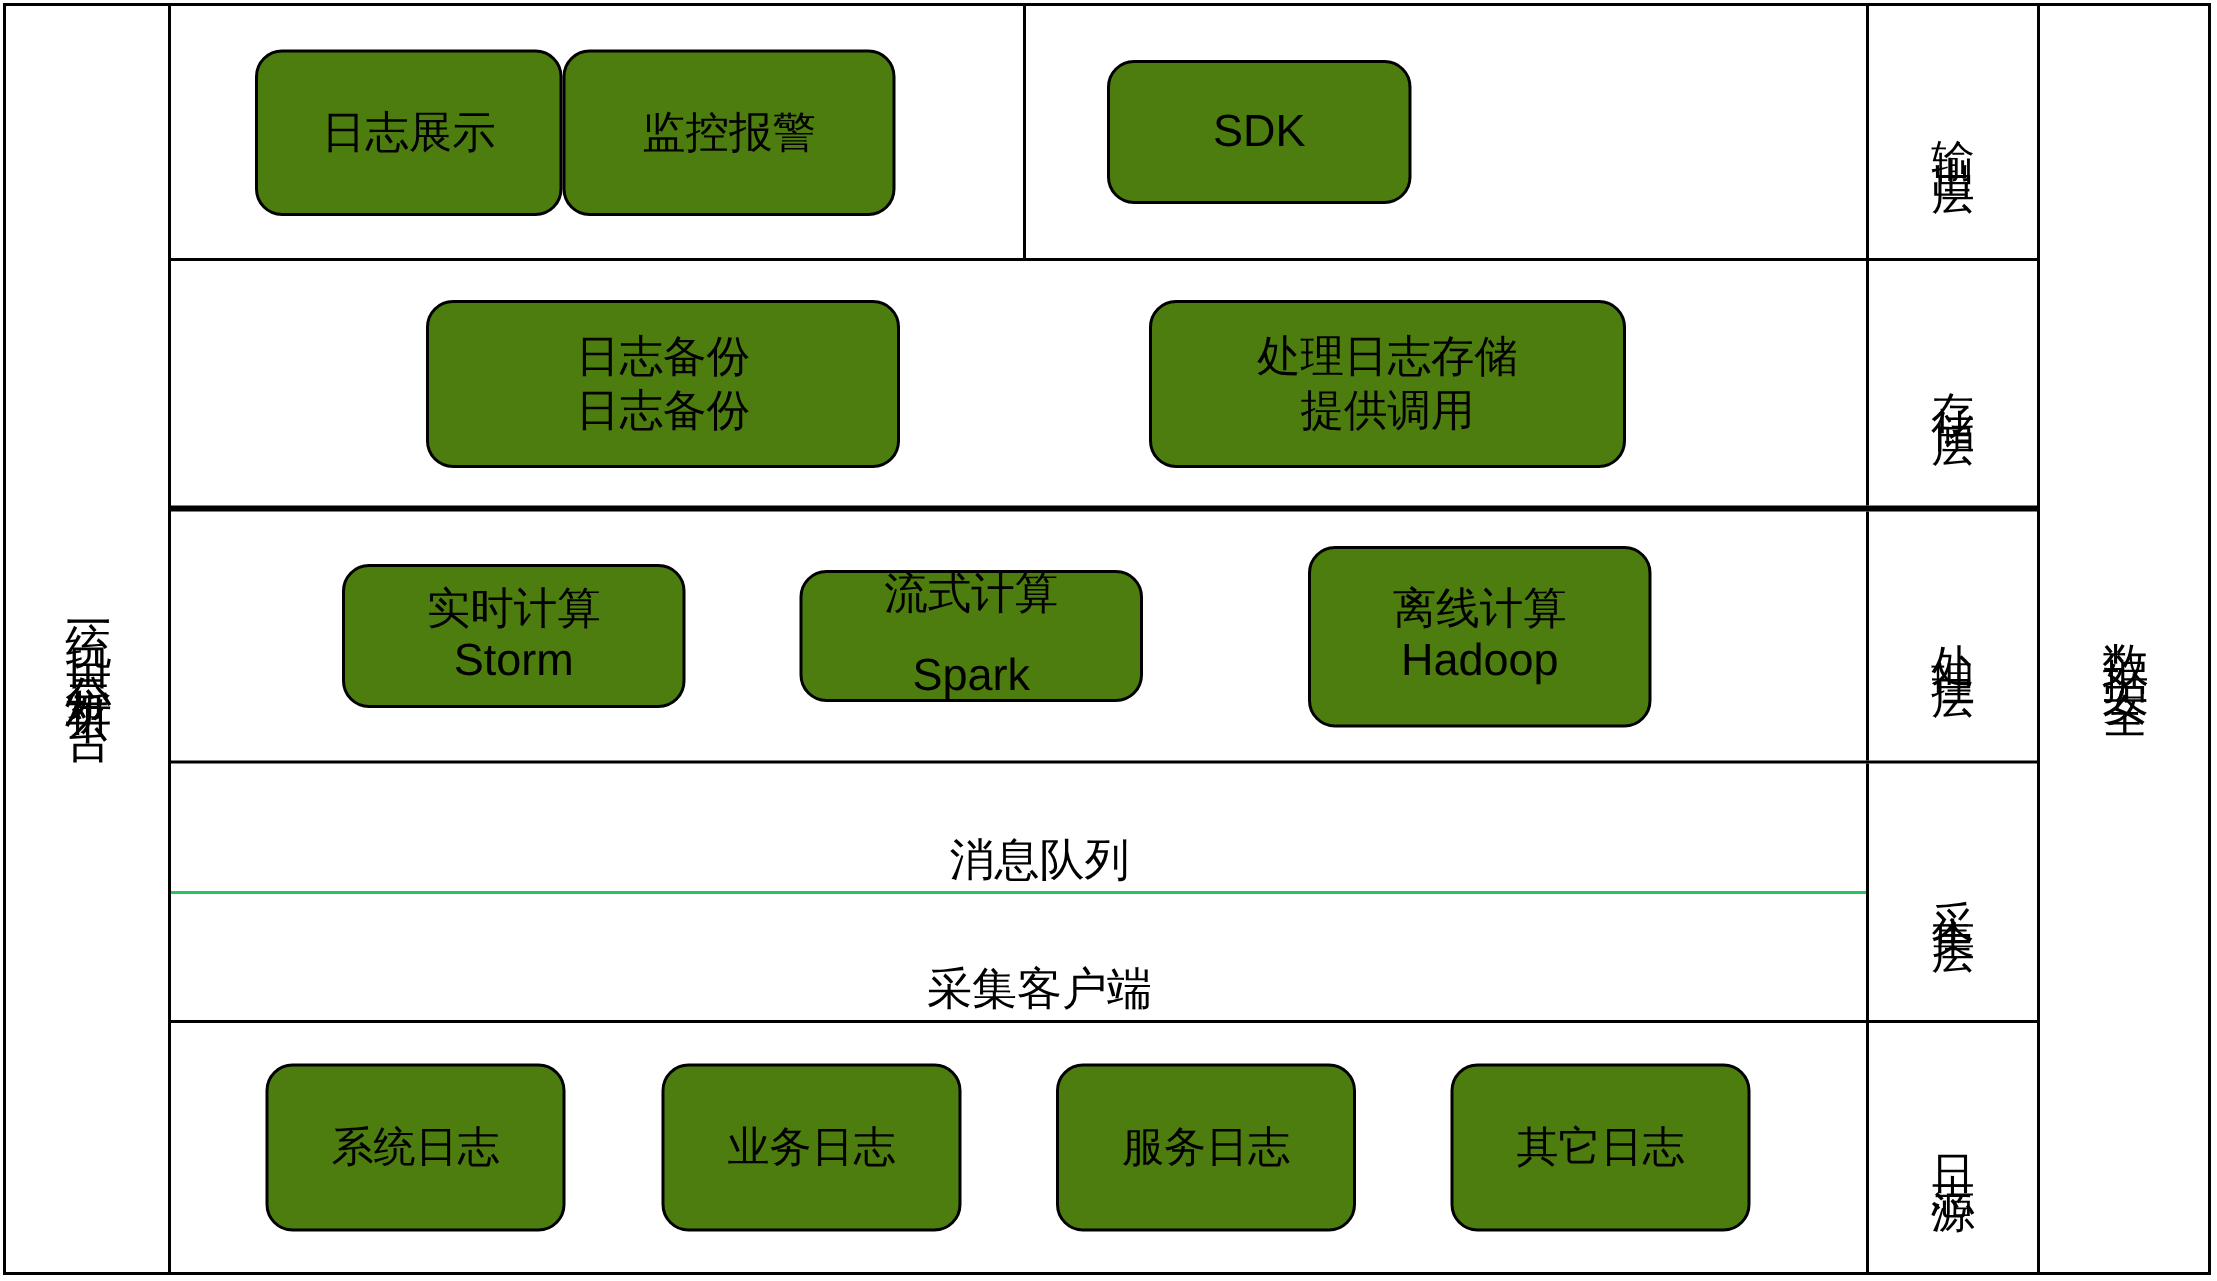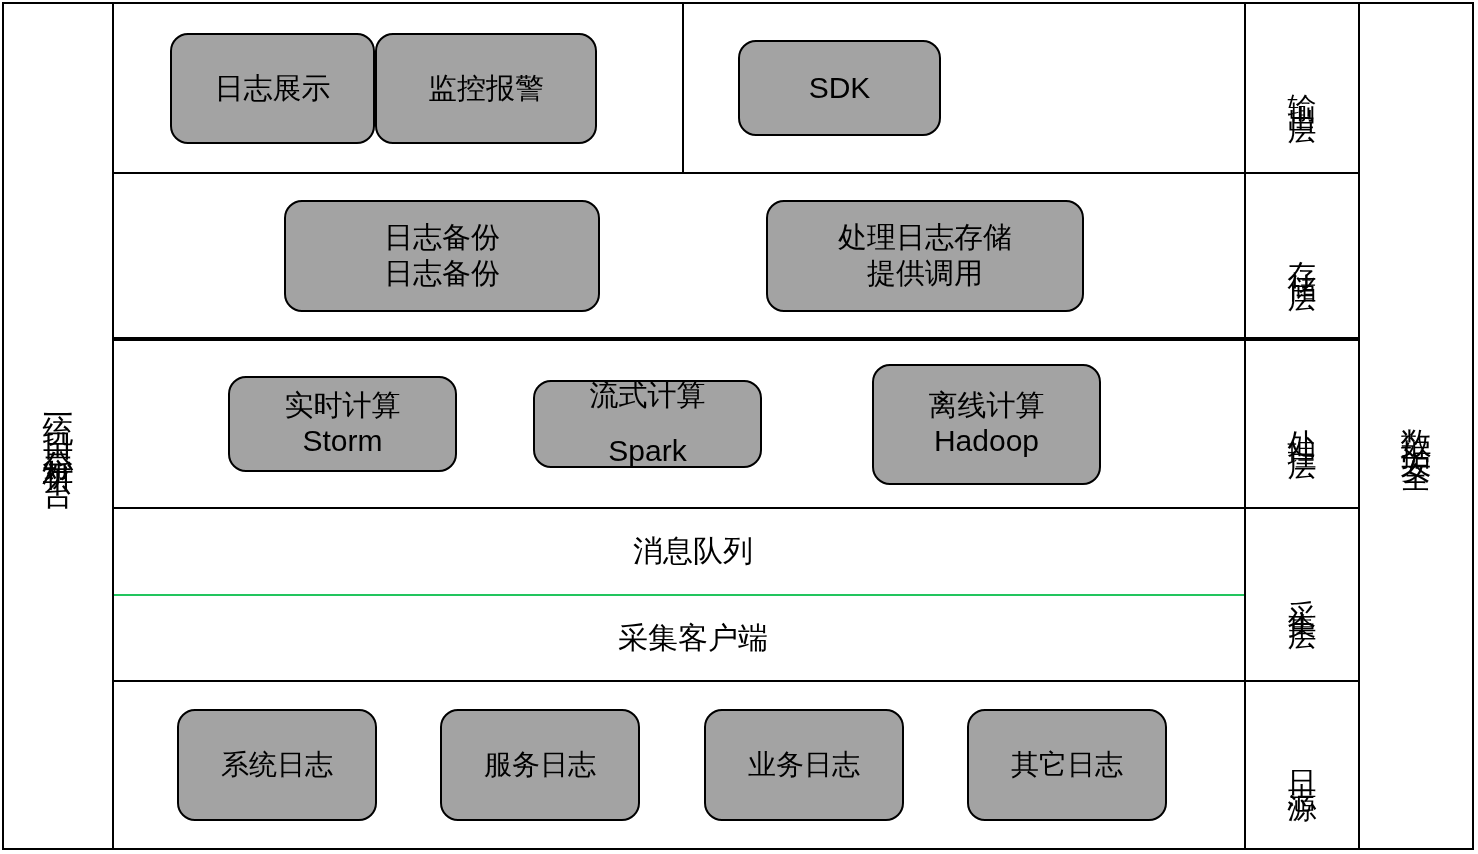--- a/index.html
+++ b/index.html
@@ -97,21 +97,21 @@
   }
   .collect-rows {
     flex: 1 1 auto;
     display: flex;
     flex-direction: column;
     min-width: 0;
   }
   .collect-rows .sub-row {
     flex: 1 1 50%;
     display: flex;
-    align-items: center;
+    align-items: flex-end;
     justify-content: center;
     box-sizing: border-box;
     padding-left: 28px;
   }
   .collect-rows .sub-row + .sub-row { border-top: 2px solid #22c55e; }
 
   
   .security-band {
     flex: 0 0 114px;
     width: 114px;
@@ -120,21 +120,21 @@
     align-items: center;
     justify-content: center;
     box-sizing: border-box;
   }
   .security-band .vtext { font-size: 31px; letter-spacing: 11px; }
 
   
   .node {
     border: 2px solid #000;
     border-radius: 18px;
-    background: #a3a3a3;
+    background: #4d7c0f;
     display: flex;
     flex-direction: column;
     align-items: center;
     justify-content: center;
     box-sizing: border-box;
     text-align: center;
     line-height: 1.22;
     font-size: 29px;
   }
   .node .line-cn {
@@ -287,25 +287,25 @@
         <div class="vtext">采集层</div>
       </div>
     </div>
 
     <div class="layer-row row-source">
       <div class="layer-body">
         <div class="source-inner">
           <div class="node n-src n-sys">
             <span class="line-cn">系统日志</span>
           </div>
+          <div class="node n-src n-biz">
+            <span class="line-cn">业务日志</span>
+          </div>
           <div class="node n-src n-svc">
             <span class="line-cn">服务日志</span>
-          </div>
-          <div class="node n-src n-biz">
-            <span class="line-cn">业务日志</span>
           </div>
           <div class="node n-src n-oth">
             <span class="line-cn">其它日志</span>
           </div>
         </div>
       </div>
       <div class="layer-tag">
         <div class="vtext">日志源</div>
       </div>
     </div>

